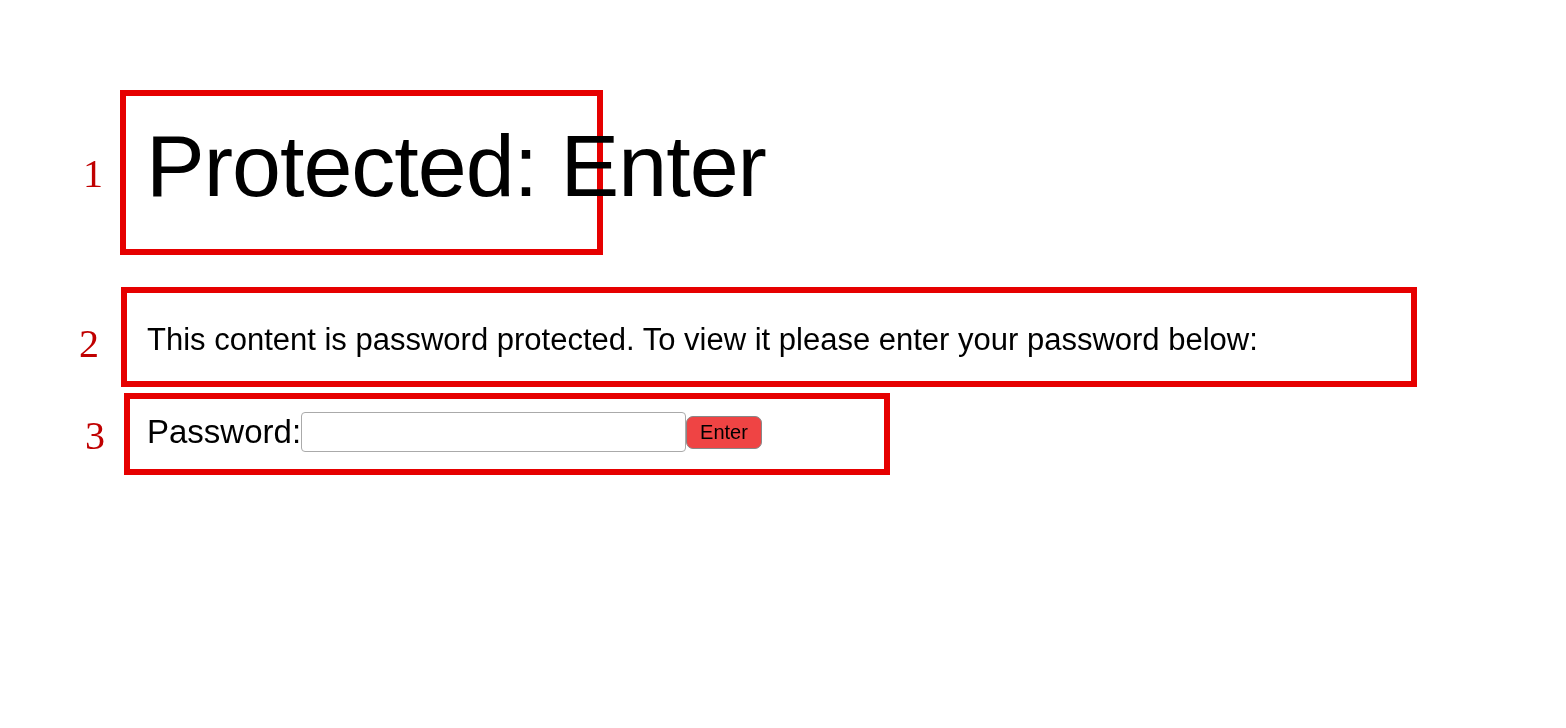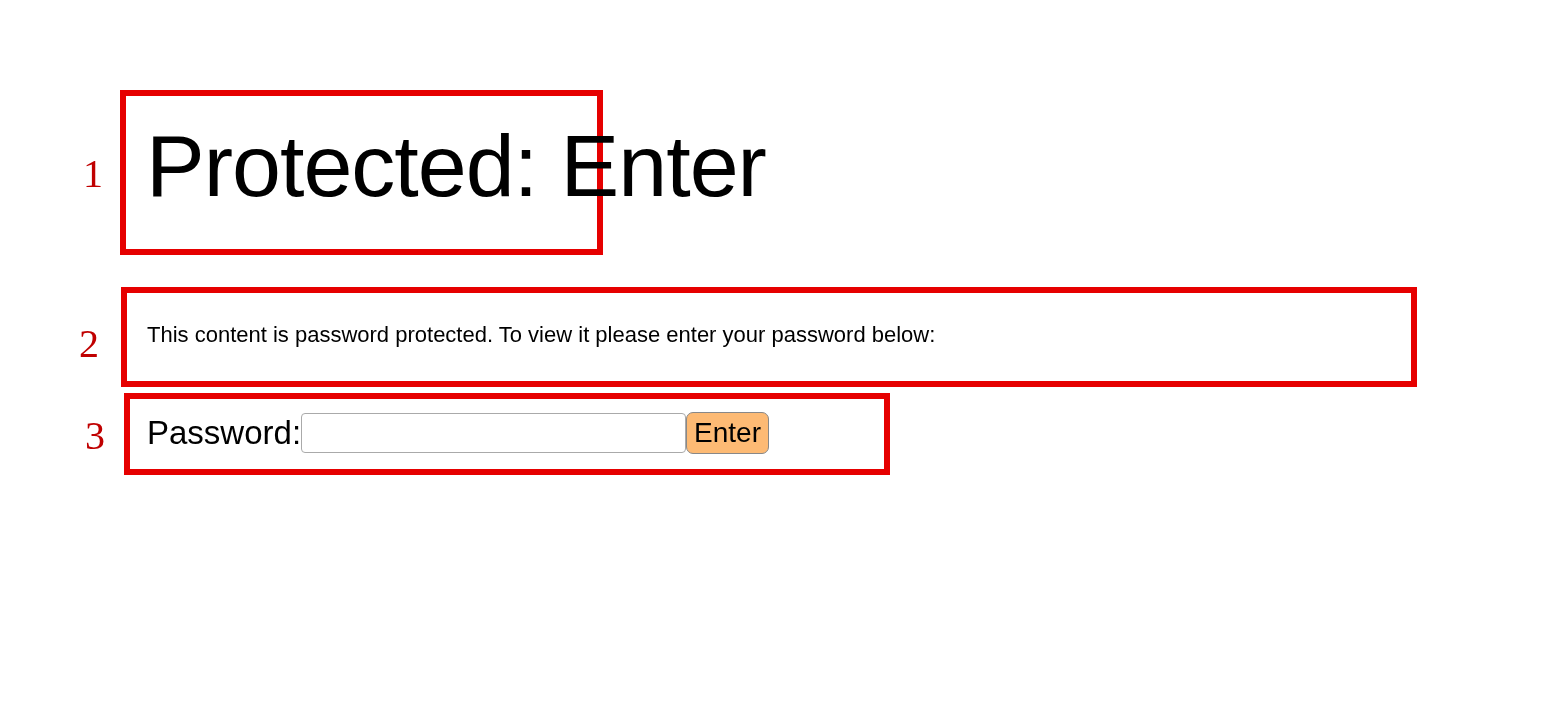--- a/index.html
+++ b/index.html
@@ -26,21 +26,21 @@
     }
     .title-text {
       position: absolute;
       font-size: 88px;
       font-weight: 400;
       letter-spacing: -1px;
       white-space: nowrap;
     }
     .desc-text {
       position: absolute;
-      font-size: 22px;
+      font-size: 31px;
       font-weight: 400;
       white-space: nowrap;
     }
     .form-row {
       position: absolute;
       display: flex;
       align-items: center;
       gap: 0;
     }
     .pw-label {
@@ -49,25 +49,25 @@
     .pw-input {
       width: 385px;
       height: 40px;
       font-size: 24px;
       border: 1px solid #aaa;
       border-radius: 4px;
       padding: 2px 6px;
       background: #fff;
     }
     .enter-btn {
-      font-size: 28px;
-      padding: 4px 7px;
+      font-size: 20px;
+      padding: 4px 13px;
       border: 1px solid #888;
       border-radius: 7px;
-      background: #fdba74;
+      background: #ef4444;
       cursor: pointer;
     }
   </style>
 </head>
 <body>
 
 <span class="marker" style="left:83px; top:150px;">1</span>
 
 <div class="redbox" style="left:120px; top:90px; width:483px; height:165px;"></div>
 

